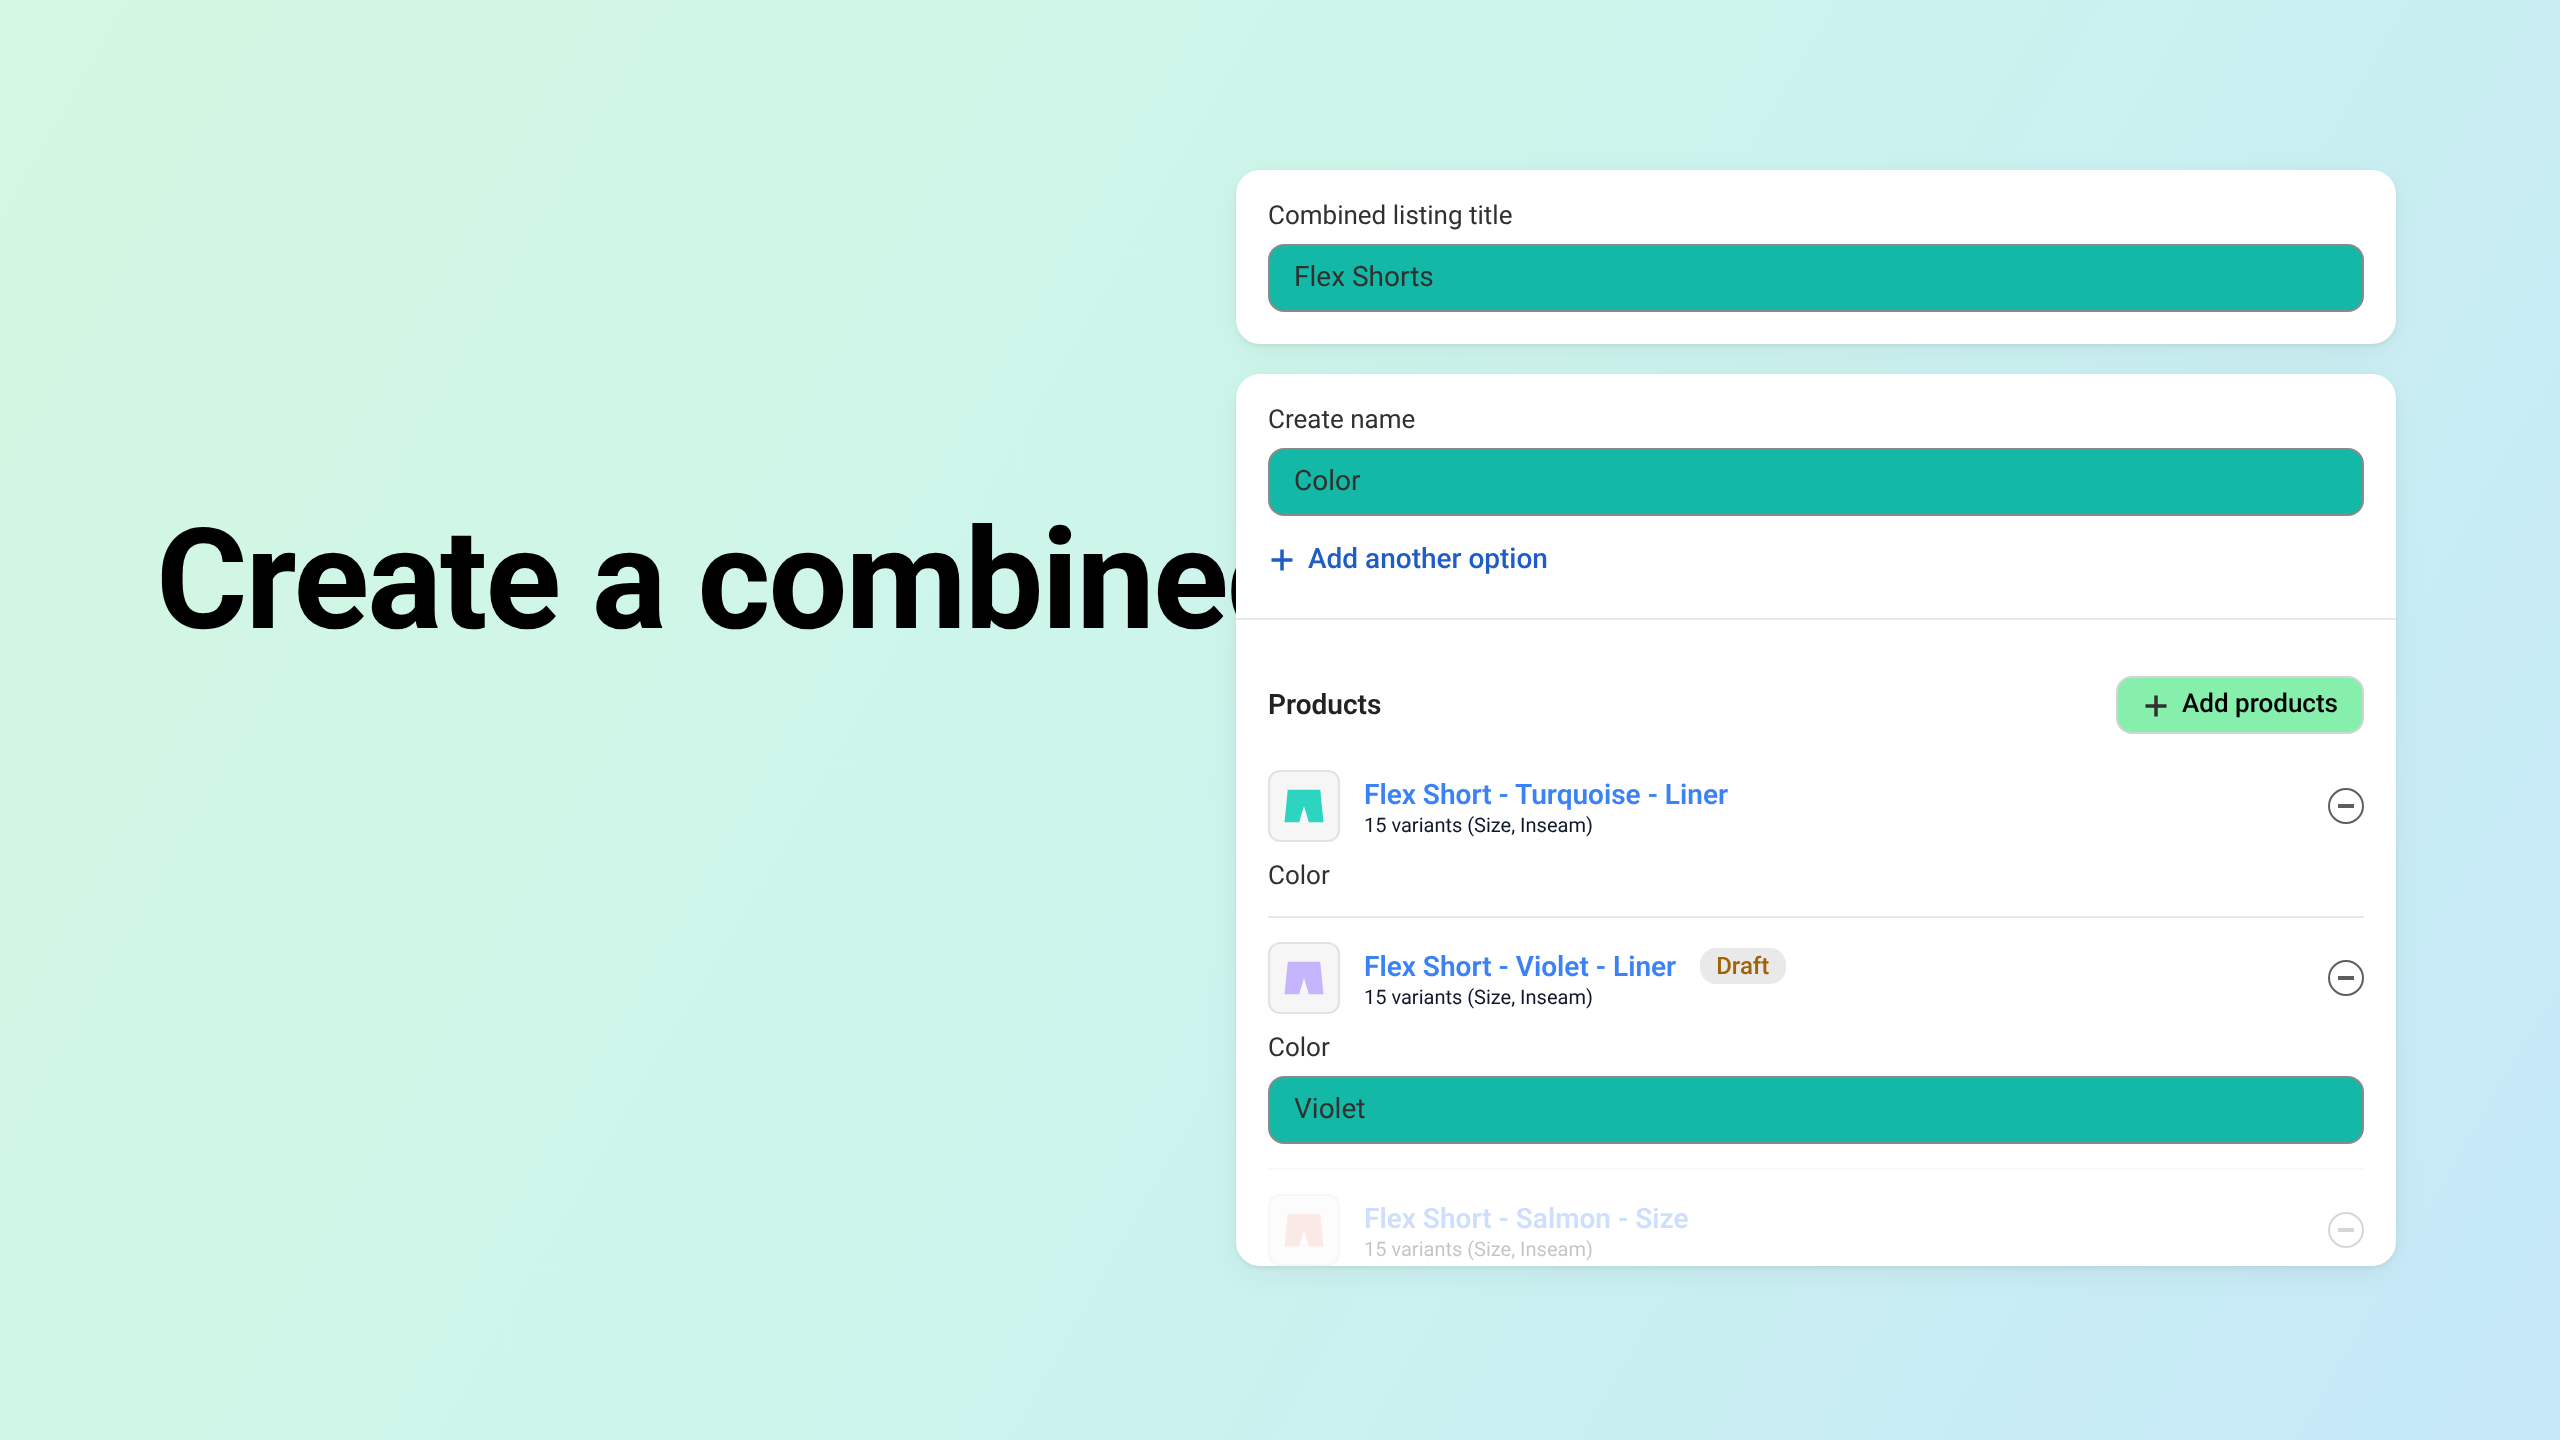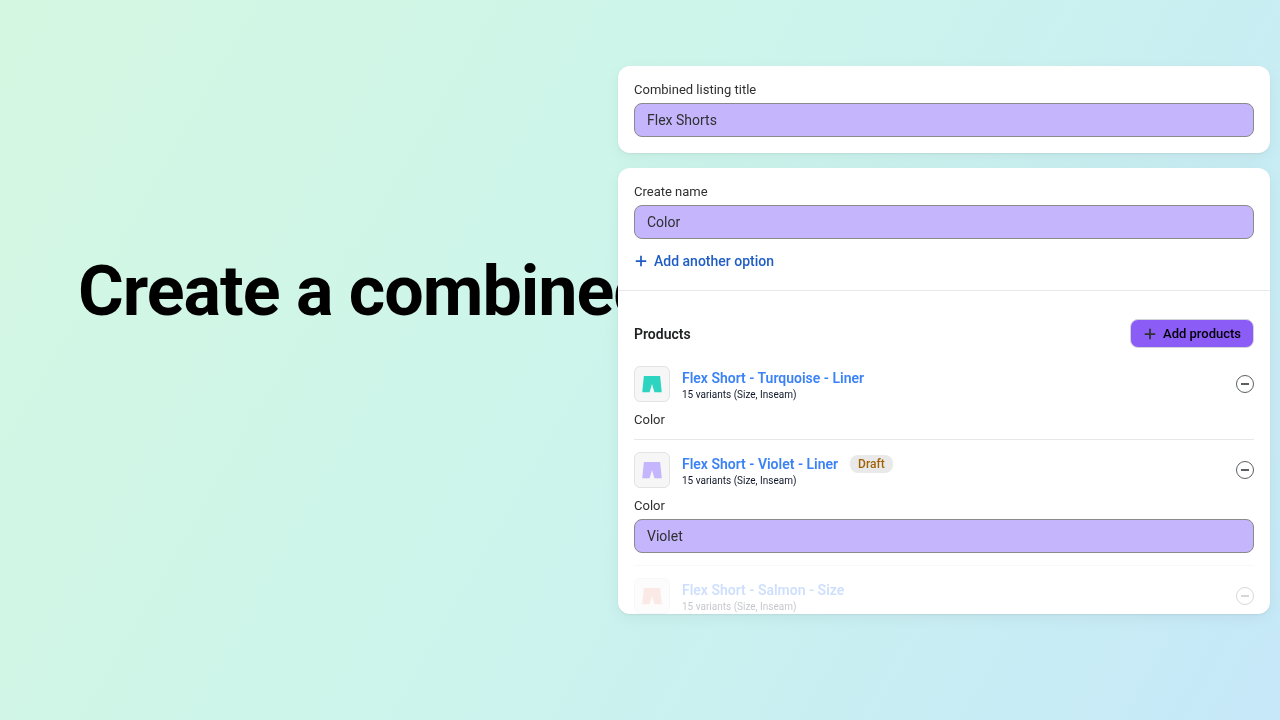--- a/index.html
+++ b/index.html
@@ -15,22 +15,22 @@
     top: 255px;
     font-size: 70px;
     font-weight: 700;
     line-height: 1.04;
     letter-spacing: -1px;
     color: #000;
   }
   .panel-area {
     position: absolute;
     left: 618px;
-    top: 66px;
-    width: 652px;
+    top: 85px;
+    width: 580px;
   }
   .card {
     background: #fff;
     border-radius: 12px;
     box-shadow: 0 1px 2px rgba(0,0,0,0.06), 0 4px 16px rgba(0,0,0,0.05);
     padding: 16px;
   }
   .card + .card { margin-top: 15px; }
   .field-label {
     font-size: 13px;
@@ -38,21 +38,21 @@
     margin-bottom: 6px;
     font-weight: 450;
   }
   .text-input {
     width: 100%;
     border: 1px solid #8a8a8a;
     border-radius: 8px;
     padding: 8px 12px;
     font-size: 14px;
     color: #303030;
-    background: #c4b5fd;
+    background: #14b8a6;
     font-family: inherit;
   }
   .link-btn {
     display: inline-flex;
     align-items: center;
     gap: 6px;
     background: none;
     border: none;
     color: #1f5dc5;
     font-size: 14px;
@@ -71,21 +71,21 @@
   }
   .section-title {
     font-size: 14px;
     font-weight: 600;
     color: #202223;
   }
   .pill-btn {
     display: inline-flex;
     align-items: center;
     gap: 6px;
-    background: #8b5cf6;
+    background: #86efac;
     border: 1px solid #d2d5d8;
     border-radius: 8px;
     padding: 6px 12px;
     font-size: 13px;
     font-weight: 500;
     cursor: pointer;
     font-family: inherit;
   }
   .product-block { margin-top: 12px; padding-top: 12px; border-top: 1px solid #e8e8e8; }
   .product-block.first { border-top: none; padding-top: 6px; }

